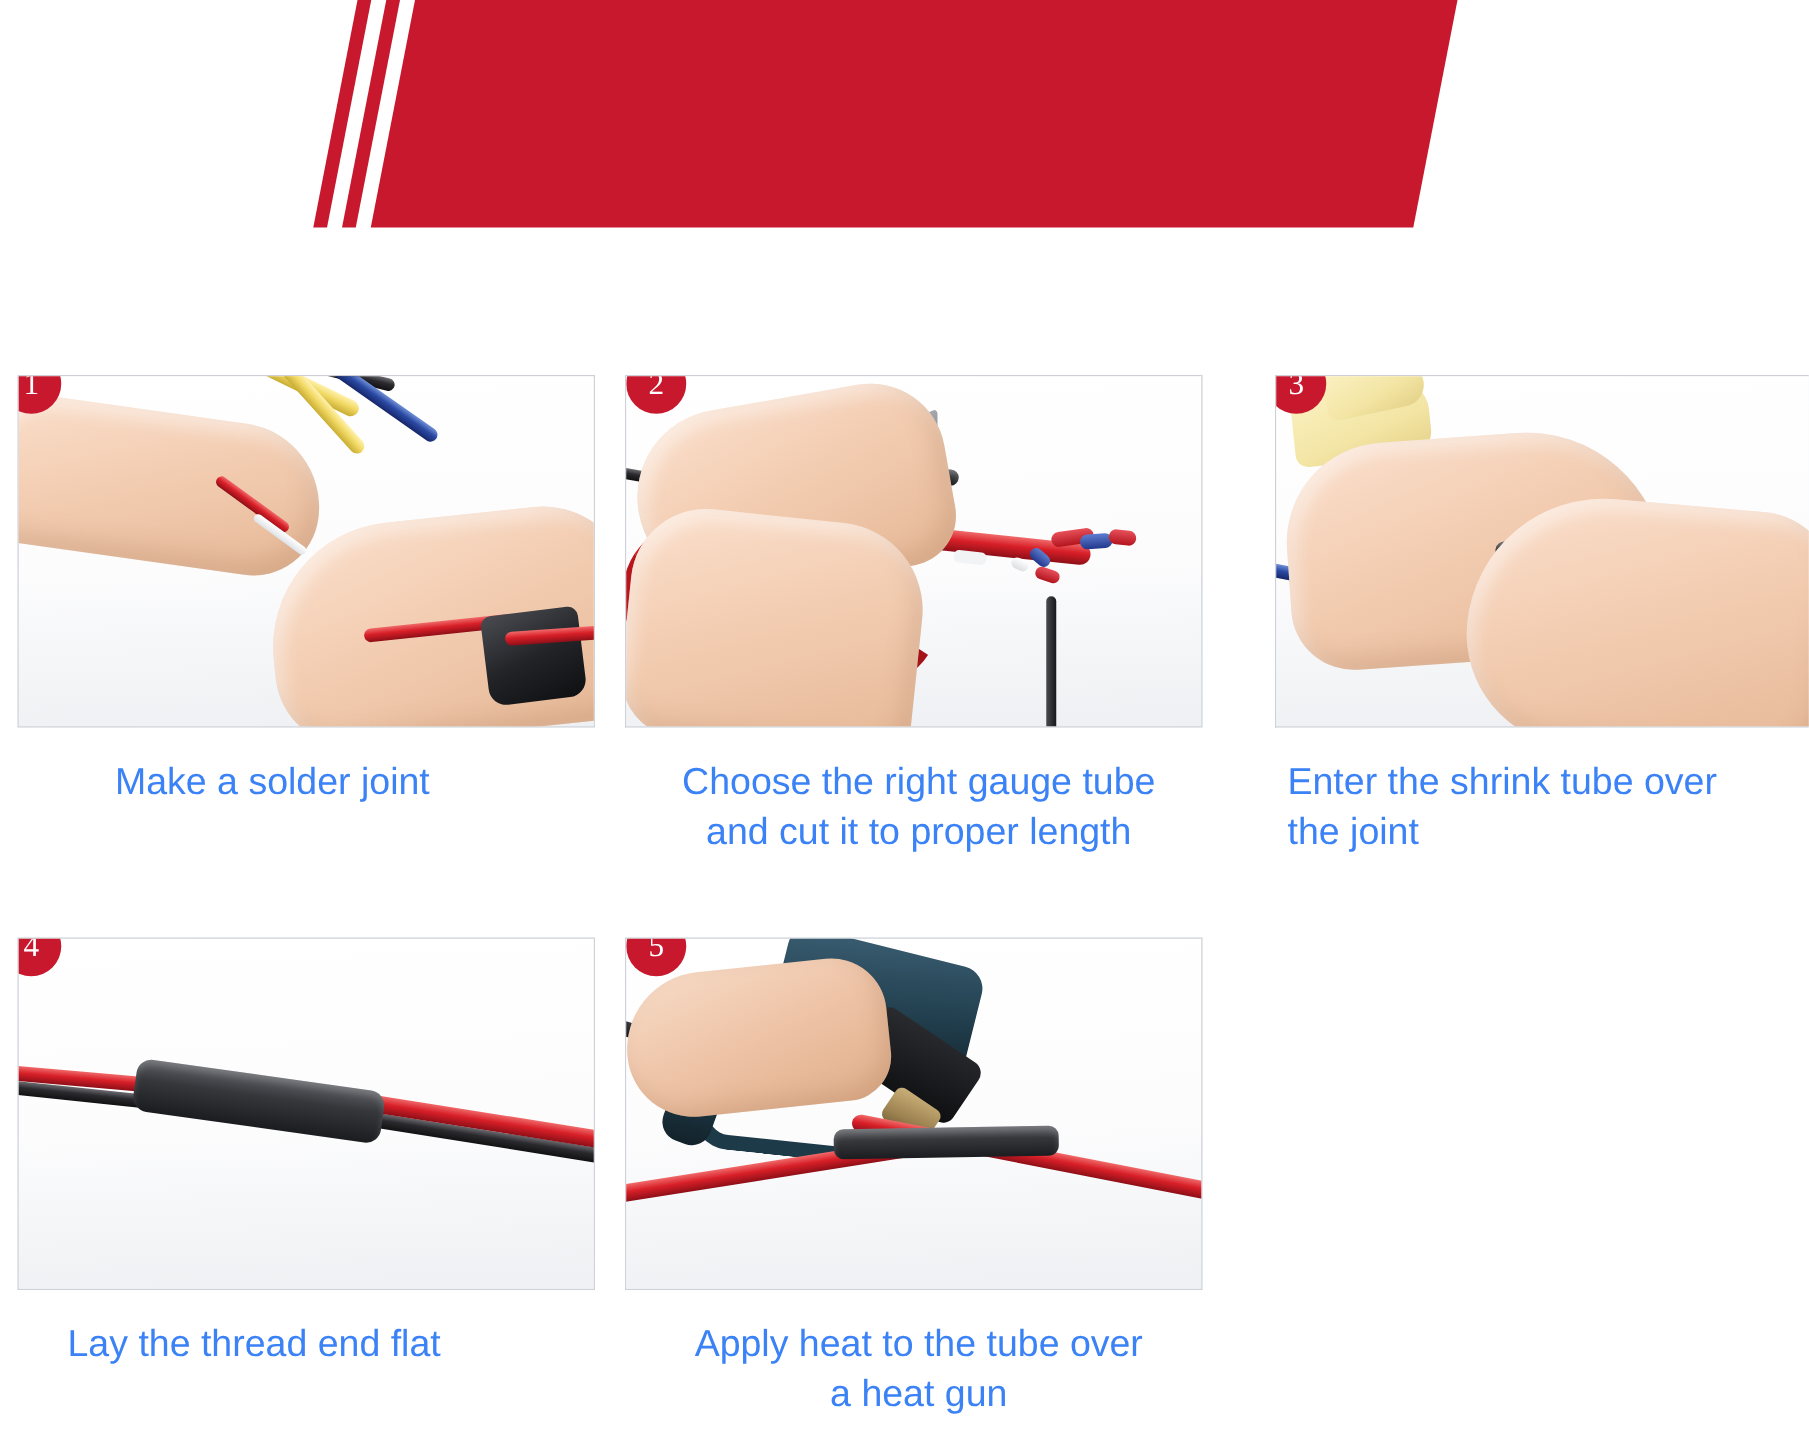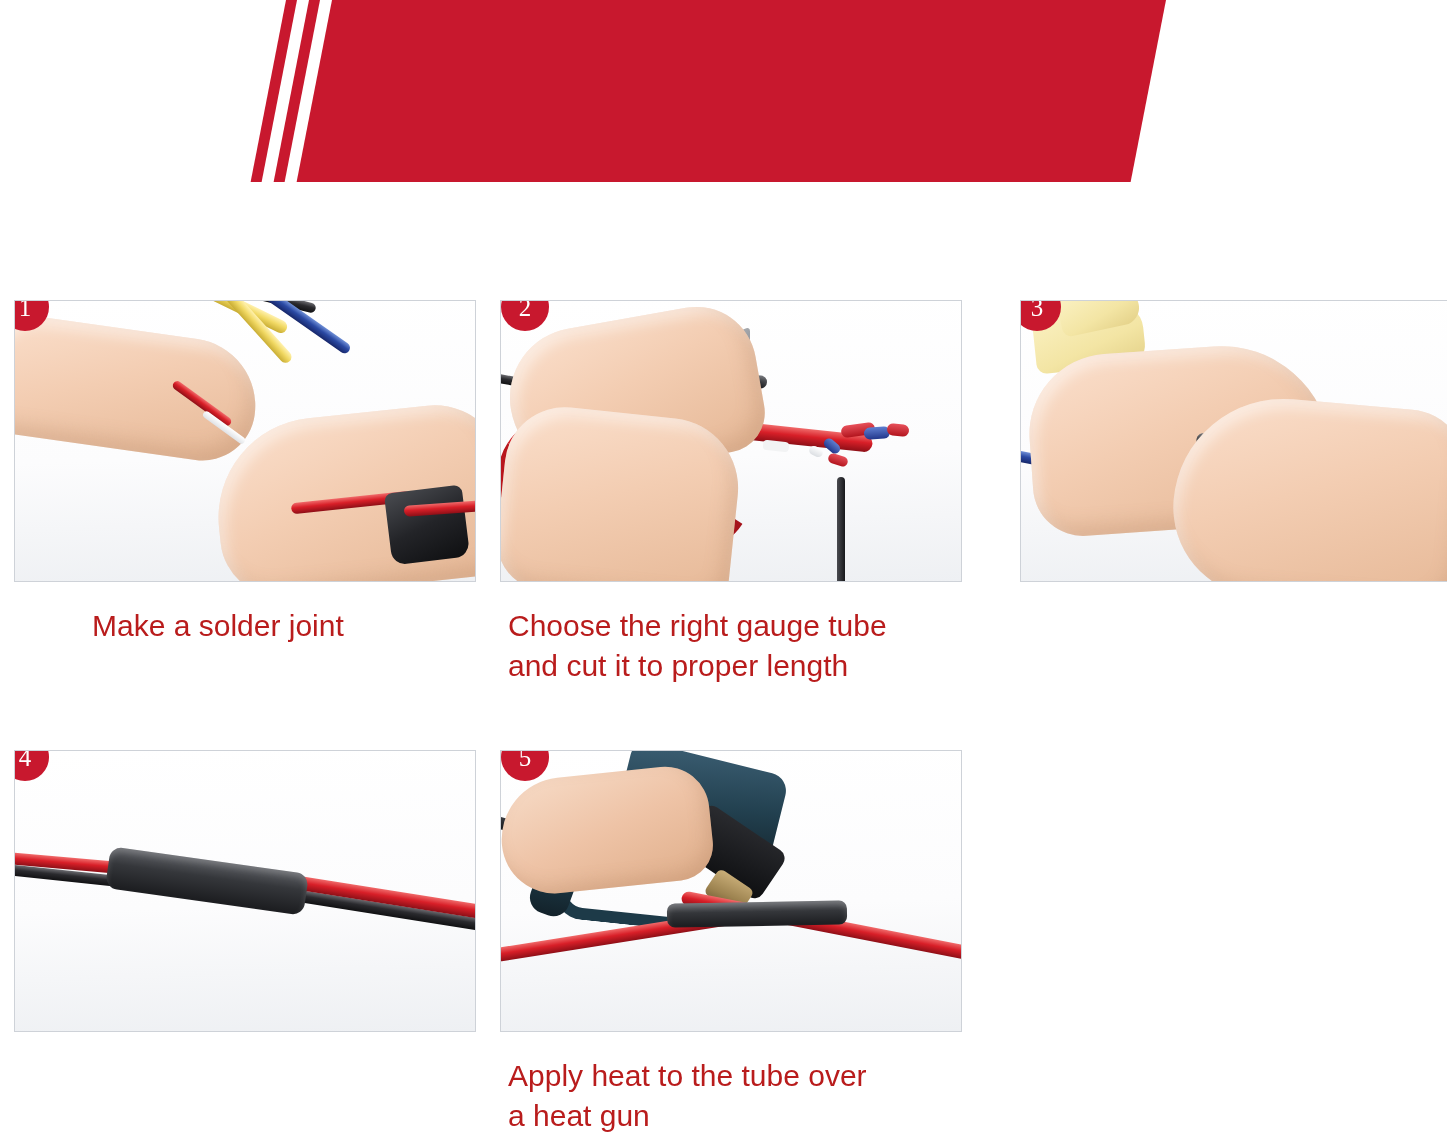--- a/index.html
+++ b/index.html
@@ -118,29 +118,29 @@
     justify-content: center;
     z-index: 20;
     line-height: 1;
   }
   .step.col2 .badge { left: 0px; }
   .step.col3 .badge { left: -8px; }
 
   .caption {
     margin-top: 24px;
     padding-left: 12px;
-    color: #b91c1c;
+    color: #3b82f6;
     font-family: "Liberation Sans", sans-serif;
     font-size: 30px;
     line-height: 1.32;
     font-weight: 400;
     white-space: pre-line;
   }
   .step.col1 .caption { padding-left: 78px; }
-  .step.col2 .caption { padding-left: 8px; }
+  .step.col2 .caption { padding-left: 8px; text-align: center; }
   .step.col3 .caption { padding-left: 10px; }
   .step-row.row2 .step.col1 .caption { padding-left: 40px; }
 
   
   .scene { position: absolute; inset: 0; }
   .surface {
     position: absolute; inset: 0;
     background: linear-gradient(178deg,#ffffff 0%,#fcfcfd 55%,#eef0f3 100%);
   }
   .hand {
@@ -376,38 +376,41 @@
           <div class="foam-yellow p3-foam"></div>
           <div class="foam-yellow p3-foam2"></div>
           <div class="wire wire-blue p3-bluewire"></div>
           <div class="hand p3-hand-l"></div>
           <div class="tube-black p3-tube"></div>
           <div class="wire wire-red p3-wire"></div>
           <div class="hand p3-hand-r"></div>
         </div>
         <div class="badge">3</div>
       </div>
+      <div class="caption">Enter the shrink tube over
+the joint</div>
     </div>
 
   </div>
 
   <div class="step-row row2">
 
     <div class="step col1">
       <div class="photo-frame">
         <div class="scene">
           <div class="surface"></div>
           <div class="wire wire-black p4-wire-blk-l"></div>
           <div class="wire wire-red p4-wire-red-l"></div>
           <div class="wire wire-black p4-wire-blk-r"></div>
           <div class="wire wire-red p4-wire-red-r"></div>
           <div class="tube-black p4-tube"></div>
         </div>
         <div class="badge">4</div>
       </div>
+      <div class="caption">Lay the thread end flat</div>
     </div>
 
     <div class="step col2">
       <div class="photo-frame">
         <div class="scene">
           <div class="surface"></div>
           <div class="p5-cord"></div>
           <div class="p5-gun-guard"></div>
           <div class="p5-gun-grip"></div>
           <div class="p5-gun-body"></div>

